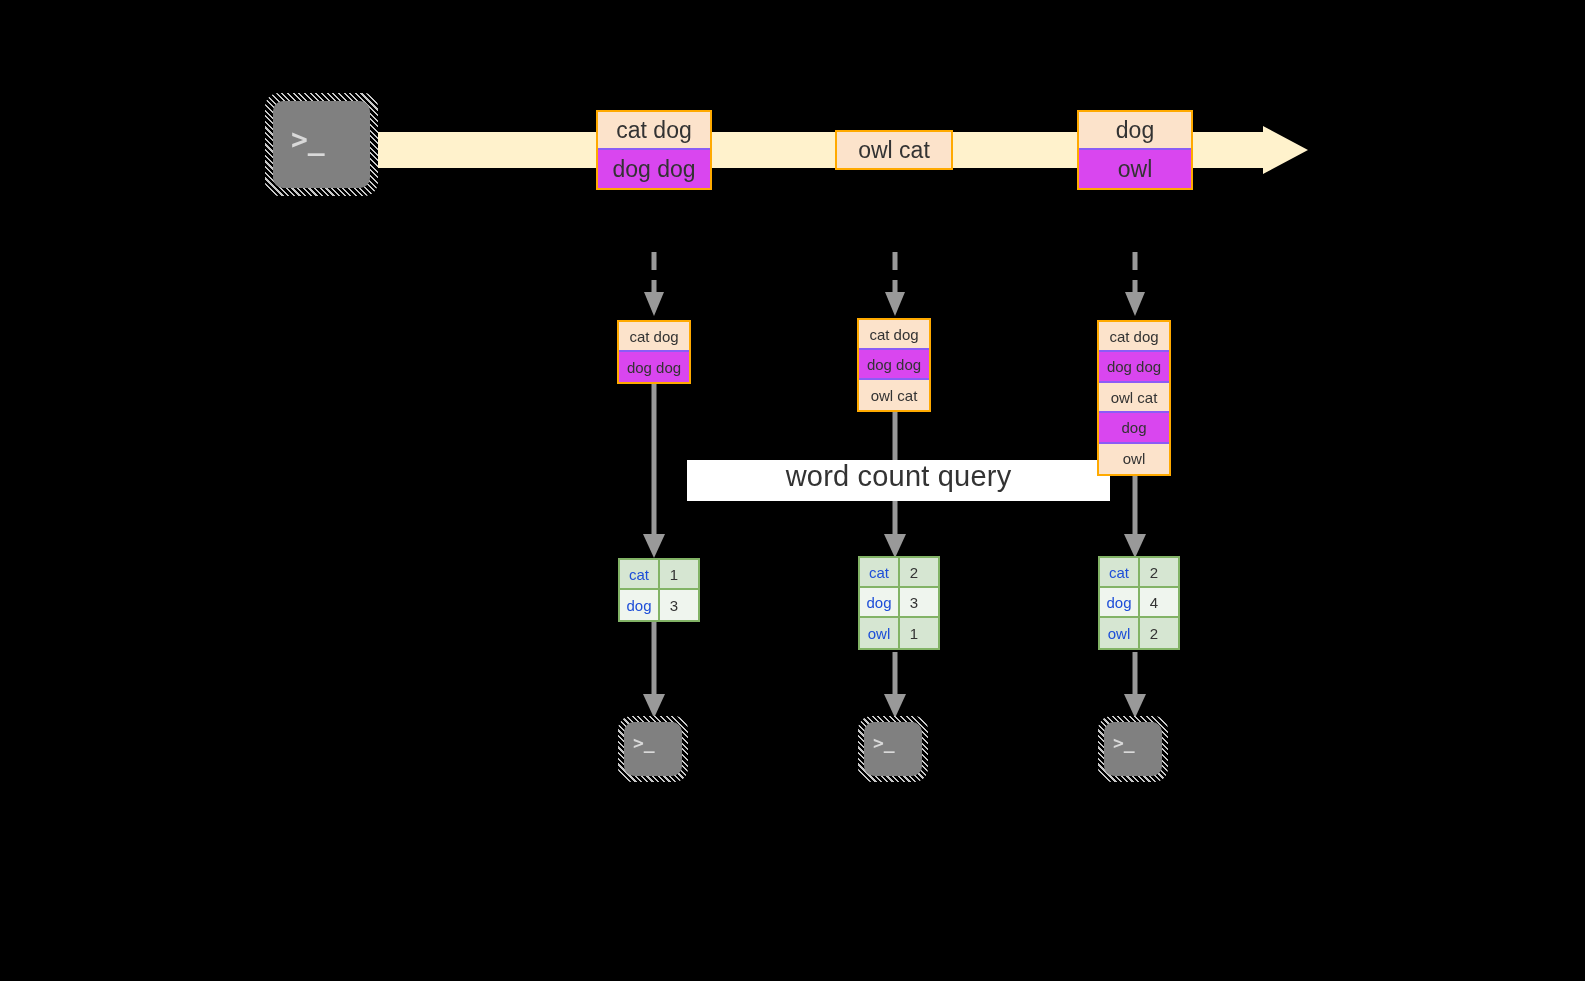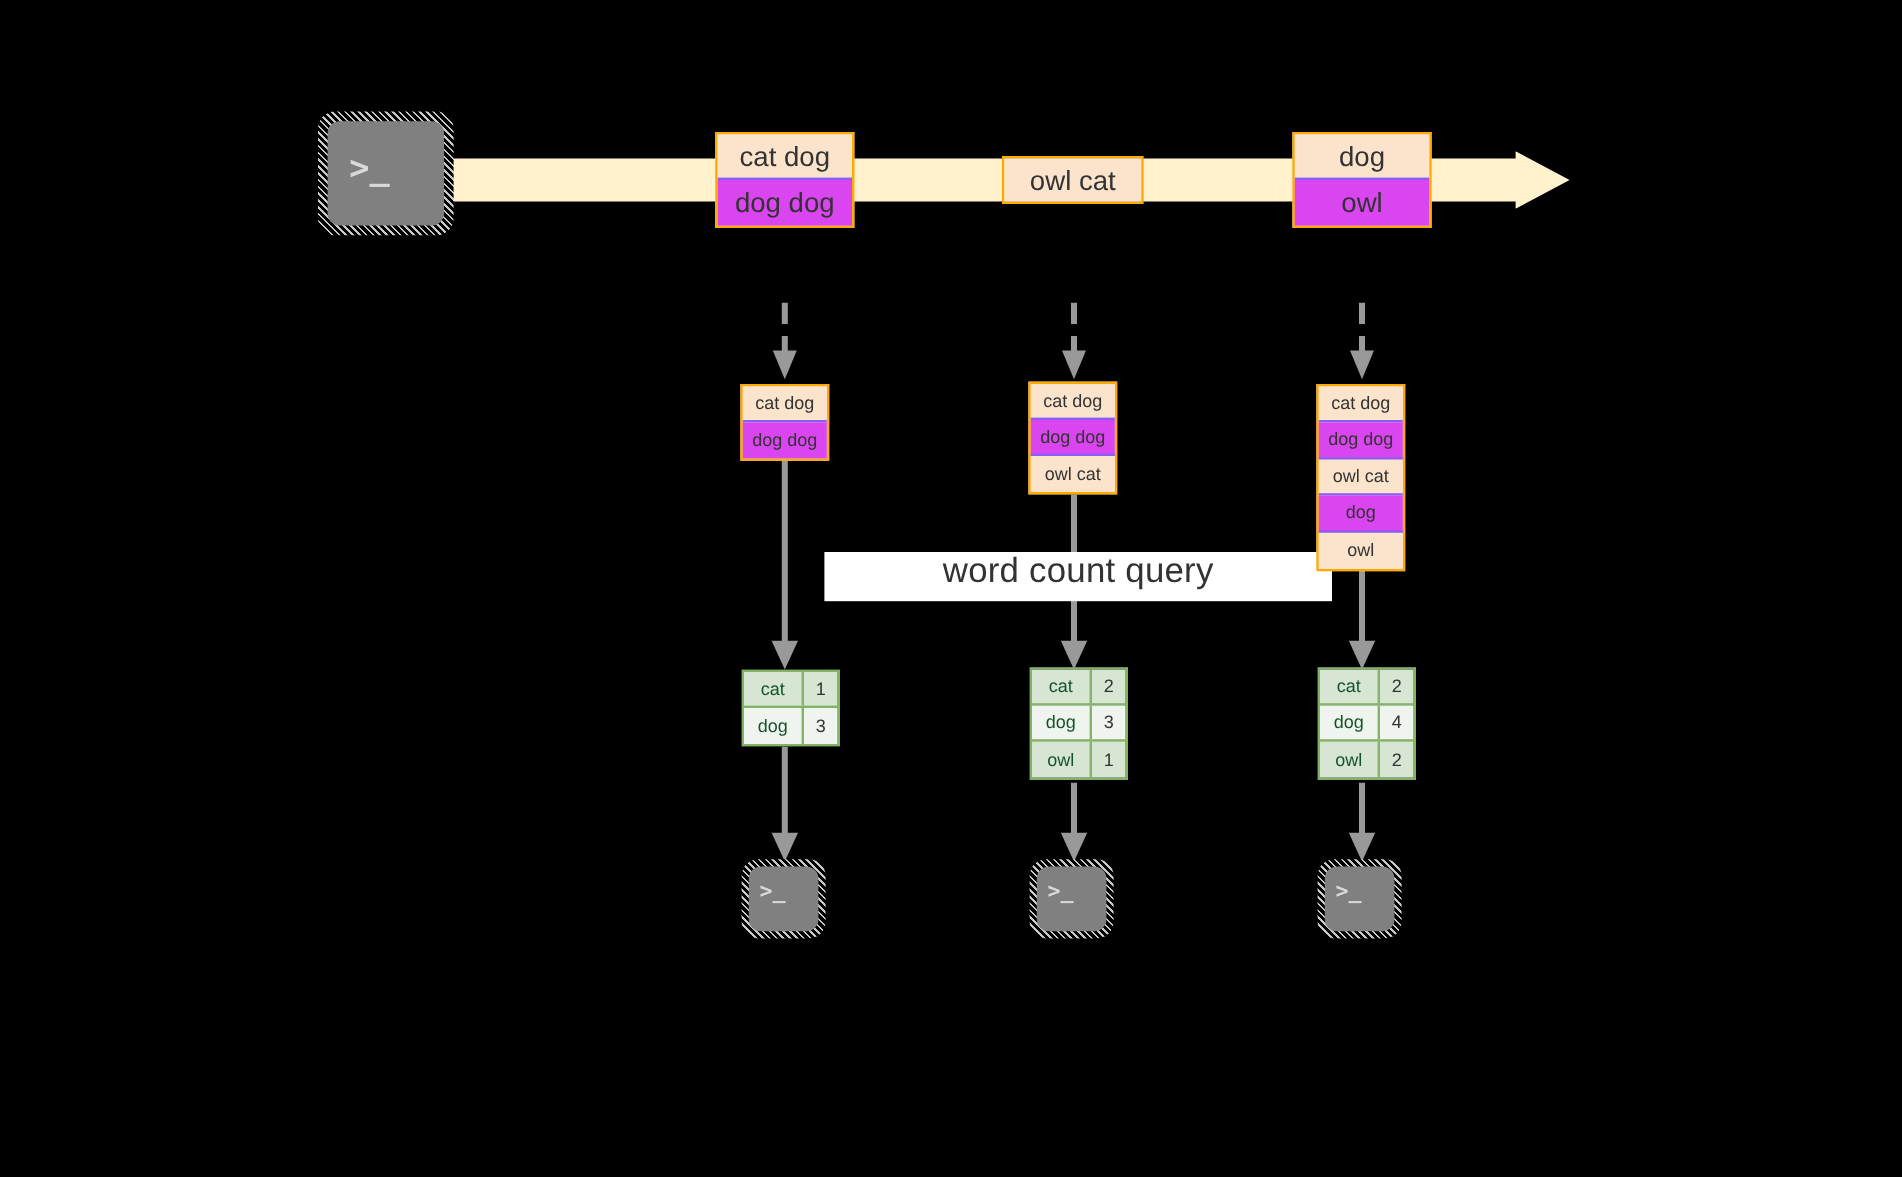--- a/index.html
+++ b/index.html
@@ -84,23 +84,23 @@
   }
   .wct-row {
     display: flex;
     height: 31px;
     border-bottom: 2px solid #82B366;
   }
   .wct-row:last-child { border-bottom: none; }
   .wct-row.shade-a { background: #D6E6D2; }
   .wct-row.shade-b { background: #EFF5EE; }
   .wct-word {
-    width: 50px;
+    width: 40px;
     display: flex; align-items: center; justify-content: center;
-    color: #14532d;
+    color: #1d4ed8;
     border-right: 2px solid #82B366;
   }
   .wct-count {
     width: 28px;
     display: flex; align-items: center; justify-content: center;
     color: #333333;
   }
 
   
   .conn { position: absolute; }

